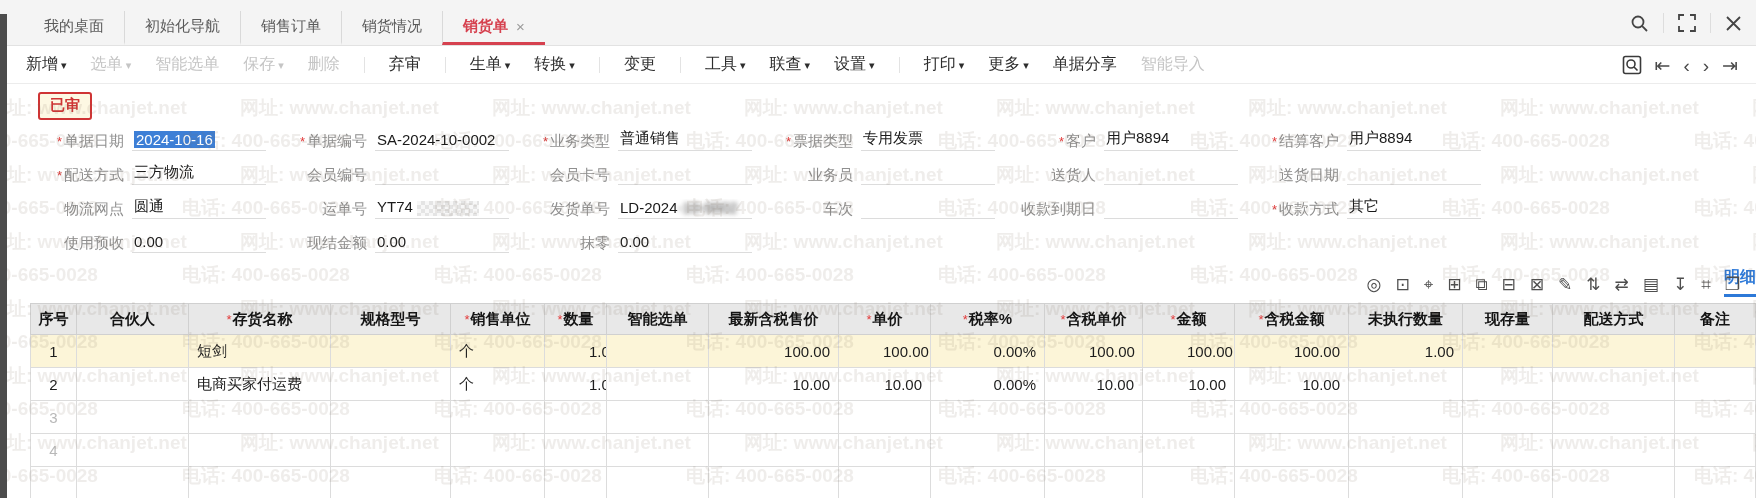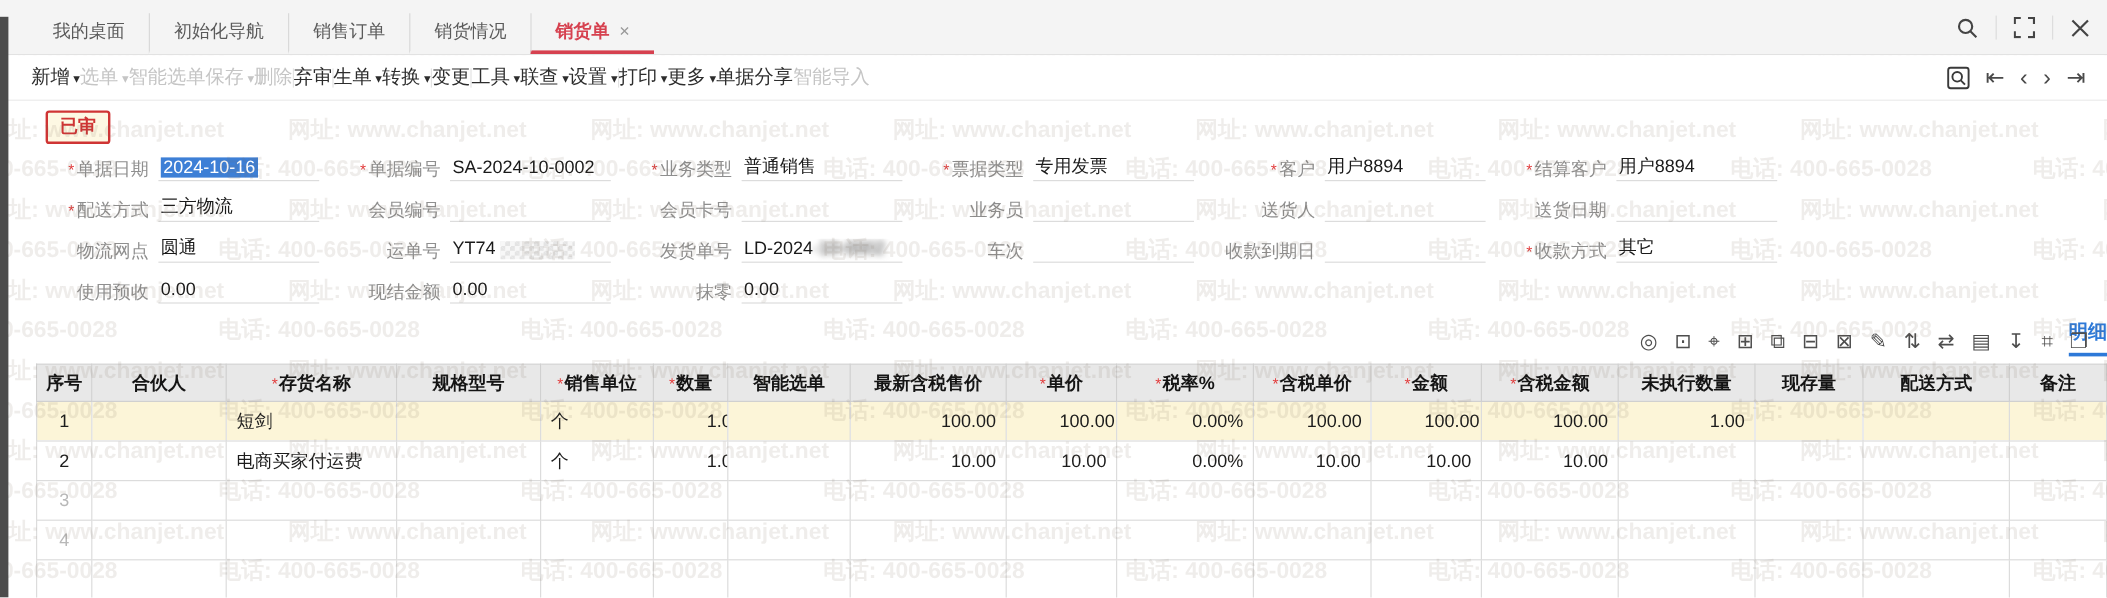--- a/index.html
+++ b/index.html
@@ -17,21 +17,21 @@
     color:#5a5a5a; cursor:pointer; border-bottom:3px solid transparent; white-space:nowrap; }
   .wtab + .wtab { border-left:1px solid #d9d9d9; }
   .wtab.active { color:#d6414f; font-weight:700; border-bottom-color:#d6414f; }
   .wtab .closex { margin-left:8px; color:#9a9a9a; font-weight:400; font-size:15px; }
   .winicons { position:absolute; right:14px; top:0; height:46px; display:flex; align-items:center; gap:14px; }
   .winicons .vsep { width:1px; height:20px; background:#ddd; }
   .winicons svg { display:block; cursor:pointer; }
 
   
   .toolbar { height:38px; background:#fff; border-bottom:1px solid #ececec;
-    display:flex; align-items:center; padding-left:26px; position:relative; z-index:4; }
+    display:flex; align-items:center; padding-left:26px; gap:24px; position:relative; z-index:4; }
   .titem { font-size:16px; color:#2d2d2d; cursor:pointer; white-space:nowrap; }
   .titem.caret::after { content:" ▾"; font-size:11px; color:inherit; }
   .titem.dis { color:#c5c5c5; }
   .tsep { width:1px; height:16px; background:#e3e3e3; }
   .toolnav { position:absolute; right:18px; top:0; height:38px; display:flex; align-items:center; gap:13px; }
   .toolnav .navg { font-size:19px; color:#4a4a4a; cursor:pointer; line-height:1; }
   .toolnav svg { display:block; cursor:pointer; }
 
   
   .badge { display:inline-block; margin:8px 0 0 38px; padding:2px 10px 3px;

